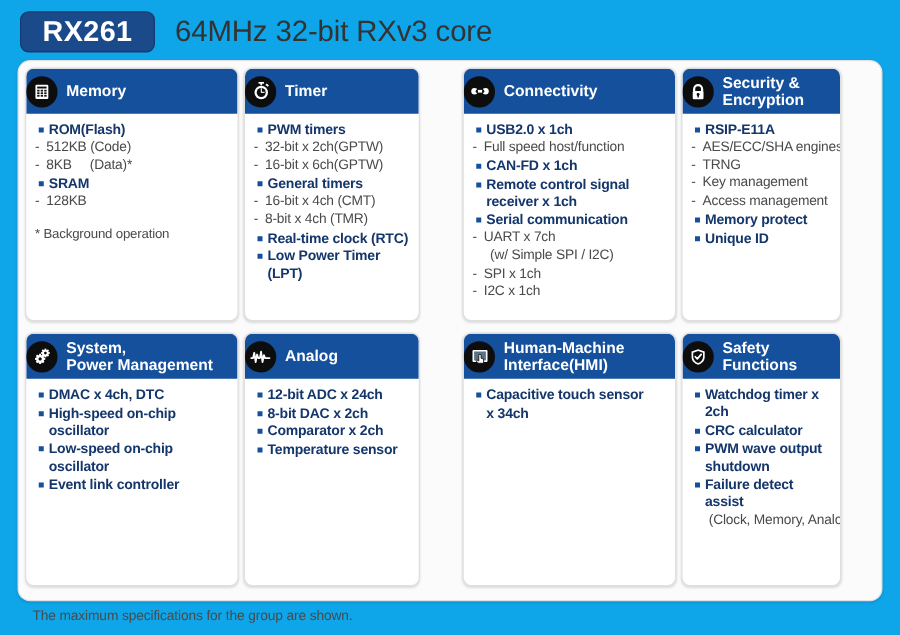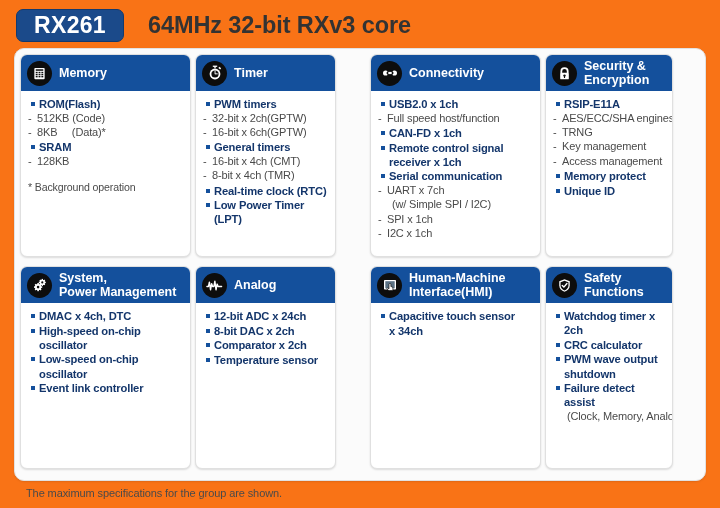--- a/index.html
+++ b/index.html
@@ -11,21 +11,21 @@
     width: 720px;
     height: 508px;
     font-family: "Liberation Sans", sans-serif;
     overflow: hidden;
     position: relative;
   }
   .page {
     position: absolute;
     left: 0; top: 0;
     width: 720px; height: 508px;
-    background: #f97316;
+    background: #0ea5e9;
   }
 
   
   .header {
     position: absolute;
     left: 16px; top: 7px;
     height: 36px;
     display: flex;
     align-items: center;
   }
@@ -41,24 +41,24 @@
     box-sizing: border-box;
   }
   .chip-badge-label {
     color: #ffffff;
     font-size: 23px;
     font-weight: bold;
     letter-spacing: 0.3px;
     line-height: 1;
   }
   .header-title {
-    margin-left: 24px;
+    margin-left: 16px;
     color: #333333;
     font-size: 23.5px;
-    font-weight: bold;
+    font-weight: normal;
     letter-spacing: -0.1px;
     white-space: nowrap;
   }
 
   
   .panel {
     position: absolute;
     left: 14px;
     top: 48px;
     width: 692px;
@@ -92,21 +92,21 @@
   .card.col2 { left: 356px; width: 171px; }
   .card.col3 { left: 531px; width: 128px; }
   .card.row0 { top: 6px;   height: 203px; }
   .card.row1 { top: 218px; height: 203px; }
 
   .card-header {
     background: #14509c;
     height: 36px;
     display: flex;
     align-items: center;
-    padding-left: 6px;
+    padding-left: 0;
     box-sizing: border-box;
   }
   .card-icon {
     width: 25px;
     height: 25px;
     border-radius: 50%;
     background: #0d0d0d;
     flex: 0 0 auto;
     display: flex;
     align-items: center;

